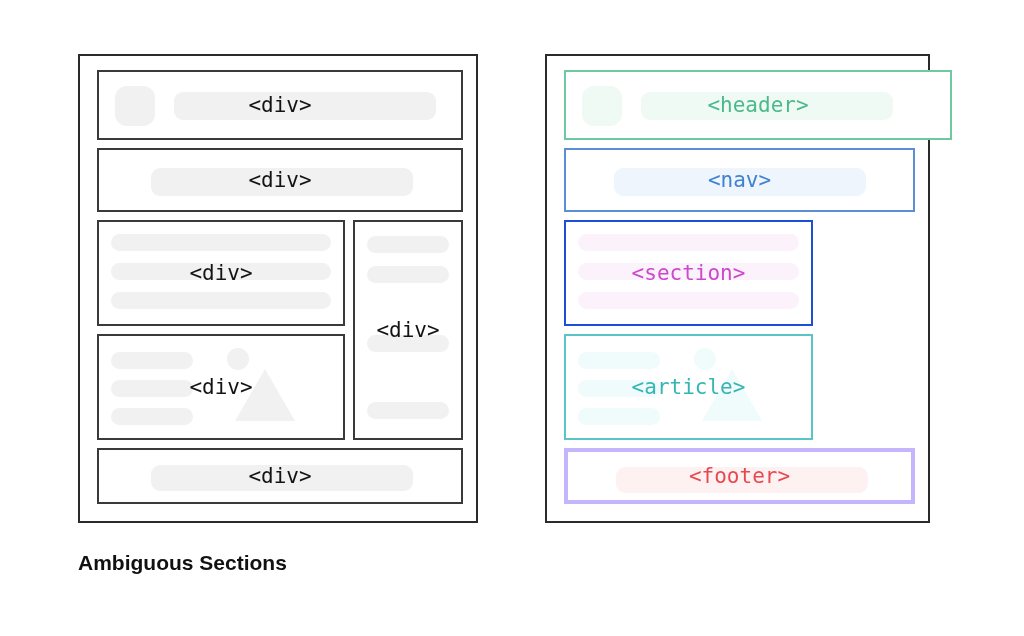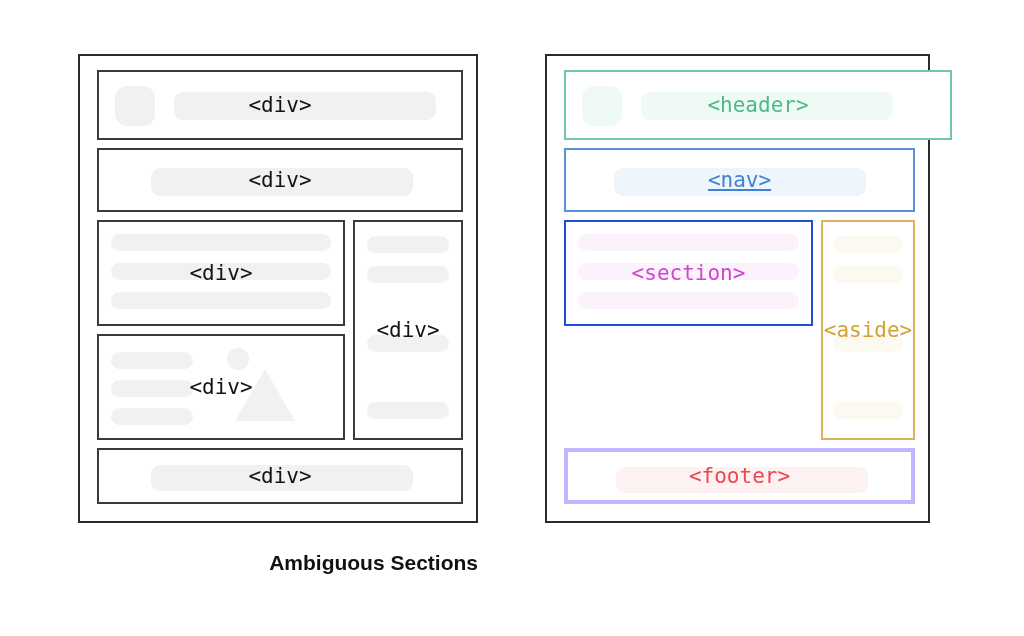--- a/index.html
+++ b/index.html
@@ -87,21 +87,21 @@
   .r-article { left: 0;   top: 264px; width: 249px; height: 106px; }
   .r-aside   { left: 257px; top: 150px; width: 94px;  height: 220px; }
   .r-footer  { left: 0;   top: 378px; width: 351px; height: 56px; }
 
   
   .box-header  { border: 2px solid #6ec8a0; }
   .box-header  .tag { color: #4cb98b; }
   .box-header  .sk { background: #f0faf5; }
 
   .box-nav     { border: 2px solid #5b8fd4; }
-  .box-nav     .tag { color: #3f82d1; text-decoration: underline; }
+  .box-nav     .tag { color: #3f82d1; }
   .box-nav     .sk { background: #eff5fd; }
 
   .box-section { border: 2px solid #1d4ed8; }
   .box-section .tag { color: #cc48cc; }
   .box-section .sk { background: #fcf2fc; }
 
   .box-article { border: 2px solid #5bc4c4; }
   .box-article .tag { color: #36b5b5; }
   .box-article .sk { background: #f0fbfb; }
   .box-article .sk-tri { border-bottom-color: #f0fbfb; background: none; }
@@ -131,21 +131,21 @@
     font-family: "Liberation Sans", sans-serif;
     font-weight: bold;
     font-size: 30px;
     letter-spacing: 0.5px;
   }
 
   
   .caption {
     position: absolute;
     top: 551px;
-    text-align: right;
+    text-align: left;
     font-family: "Liberation Sans", sans-serif;
     font-weight: bold;
     font-size: 21px;
     color: #111111;
   }
   .caption-left  { left: 78px;  width: 400px; }
   .caption-right { left: 545px; width: 385px; }
 </style>
 </head>
 <body>
@@ -213,28 +213,29 @@
         <div class="tag">&lt;nav&gt;</div>
       </div>
 
       <div class="box box-section r-section">
         <div class="sk" style="left:12px;top:12px;width:221px;height:17px;"></div>
         <div class="sk" style="left:12px;top:41px;width:221px;height:17px;"></div>
         <div class="sk" style="left:12px;top:70px;width:221px;height:17px;"></div>
         <div class="tag">&lt;section&gt;</div>
       </div>
 
-
-      <div class="box box-aside r-aside">
-        <div class="sk" style="left:10px;top:14px;width:70px;height:17px;"></div>
-        <div class="sk" style="left:10px;top:44px;width:70px;height:17px;"></div>
-        <div class="sk" style="left:10px;top:113px;width:70px;height:17px;"></div>
-        <div class="sk" style="left:10px;top:180px;width:70px;height:17px;"></div>
-        <div class="tag">&lt;aside&gt;</div>
-      </div>
+      <div class="box box-article r-article">
+        <div class="sk" style="left:12px;top:16px;width:82px;height:17px;"></div>
+        <div class="sk" style="left:12px;top:44px;width:82px;height:17px;"></div>
+        <div class="sk" style="left:12px;top:72px;width:82px;height:17px;"></div>
+        <div class="sk sk-circ" style="left:128px;top:12px;width:22px;height:22px;"></div>
+        <div class="sk-tri" style="left:136px;top:33px;"></div>
+        <div class="tag">&lt;article&gt;</div>
+      </div>
+
 
       <div class="box box-footer r-footer">
         <div class="sk" style="left:48px;top:15px;width:252px;height:26px;"></div>
         <div class="tag">&lt;footer&gt;</div>
       </div>
 
     </div>
   </div>
 
   <div class="caption caption-left">Ambiguous Sections</div>

